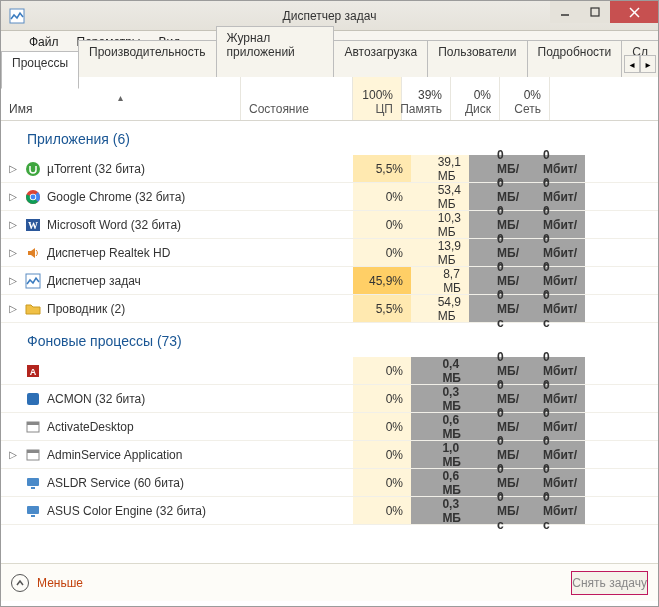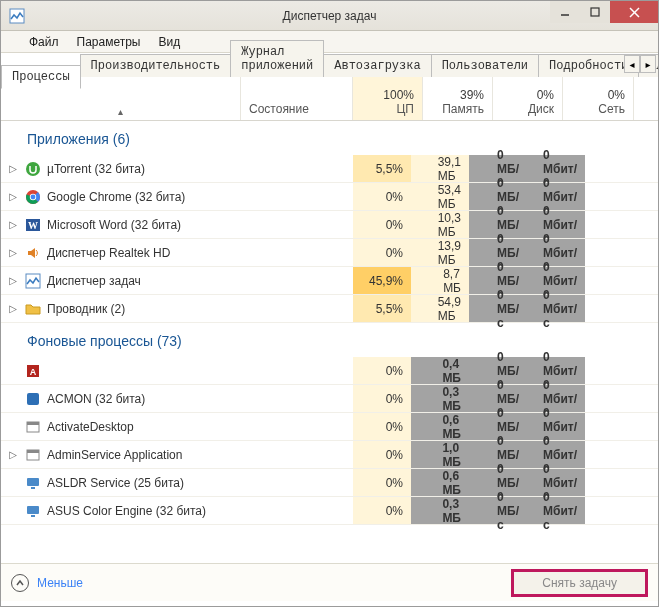--- a/index.html
+++ b/index.html
@@ -40,41 +40,40 @@
     display:flex; align-items:center; padding-left:20px; gap:2px;
     font-size:12px; color:#222;
   }
   .menuitem { padding:2px 8px; }
   .tabbar {
     height:24px; background:#fff; border-bottom:1px solid #bdbdbd;
     display:flex; align-items:flex-end; position:relative;
     font-size:12px;
   }
   .tab {
-    padding:4px 10px 4px 10px; border:1px solid #bdbdbd; border-bottom:none;
+    padding:4px 10px 18px 10px; border:1px solid #bdbdbd; border-bottom:none;
     background:#f6f4ed; margin-right:-1px; position:relative; top:1px;
     color:#333;
-    font-family:Liberation Mono, monospace;
   }
   .tab.active { background:#fff; border-bottom:1px solid #fff; z-index:2; top:13px;}
   .tab-scroll { position:absolute; right:2px; top:2px; display:flex; gap:0;}
   .tab-scroll .sbtn{ width:16px; height:18px; border:1px solid #bdbdbd; background:#f6f4ed; display:flex; align-items:center; justify-content:center; font-size:10px;}
   .content {
     position:relative;
     height: 486px;
     border-top:none;
   }
   .grid-header {
     display:flex; height:44px; border-bottom:1px solid #d8d6ce;
     font-size:12px; color:#555;
   }
   .col { border-right:1px solid #e8e6de; display:flex; flex-direction:column; justify-content:flex-end; padding:4px 8px 4px 8px;}
   .col.name { width:240px; color:#444; justify-content:flex-end;}
   .col.state { width:112px; }
-  .col.num { width:70px; align-items:flex-end;}
+  .col.num { width:49px; align-items:flex-end;}
   .col.num .big { color:#3a3a3a; }
   .col.num.cpu { background:#fff5d9;}
   .sort-indicator{ text-align:center; font-size:10px; color:#666; height:10px;}
   .rows {
     overflow-y:scroll; height:438px; position:relative;
     scrollbar-width:thin;
   }
   .rows::-webkit-scrollbar{width:17px;}
   .rows::-webkit-scrollbar-track{background:#f0efe8;}
   .rows::-webkit-scrollbar-thumb{background:#cac7bb; border:1px solid #b5b2a6;}
@@ -92,24 +91,24 @@
   .heat0 { background:#a3a3a3;font-weight:bold;}
   .heat1 { background:#fff5d9;}
   .heat2 { background:#ffe9b0;}
   .heat3 { background:#ffcf66;}
   .expander{ width:12px; text-align:center; color:#666; font-size:10px;}
   .proc-icon{ width:16px; height:16px; display:inline-flex; align-items:center; justify-content:center;}
   .footer{
     height:38px; border-top:1px solid #dcdace; background:#fdfcf8;
     display:flex; align-items:center; justify-content:space-between; padding:0 10px;
   }
-  .fewer{ display:flex; align-items:center; gap:8px; color:#3b82f6;}
+  .fewer{ display:flex; align-items:center; gap:8px; color:#c2410c;}
   .circle-up{ width:18px;height:18px;border:1.5px solid #555;border-radius:50%;display:flex;align-items:center;justify-content:center;}
   .endtask{
-    border:3px solid #be185d; background:#f4f2ea; padding:4px 28px; color:#888;
+    border:1px solid #be185d; background:#f4f2ea; padding:4px 0; color:#888;
     font-size:12px;
   }
   .header-scrollspace{width:17px; border-left:1px solid #e8e6de;}
 </style>
 </head>
 <body>
 
 <div class="titlebar">
   <span class="appicon">
     <svg width="16" height="16">
@@ -156,20 +155,21 @@
     <div class="sbtn">◂</div>
     <div class="sbtn">▸</div>
   </div>
 </div>
 
 <div class="content">
 
   <div class="grid-header">
     <div class="col name">
       <div class="sort-indicator">▴</div>
+      <div>Имя</div>
     </div>
     <div class="col state">
       <div>Состояние</div>
     </div>
     <div class="col num cpu">
       <div class="big">100%</div>
       <div>ЦП</div>
     </div>
     <div class="col num">
       <div class="big">39%</div>
@@ -364,21 +364,21 @@
         </div>
         <div class="row">
           <div class="cell name">
             <span class="expander"></span>
             <span class="proc-icon">
               <svg width="16" height="16">
                 <rect x="2" y="3" width="12" height="8" fill="#4a8ac9" rx="1"></rect>
                 <rect x="6" y="12" width="4" height="2" fill="#4a8ac9"></rect>
               </svg>
             </span>
-            <span>ASLDR Service (25 бита)</span>
+            <span>ASLDR Service (60 бита)</span>
           </div>
           <div class="cell state"></div>
           <div class="cell num heat1">0%</div>
           <div class="cell num heat0">0,6 МБ</div>
           <div class="cell num heat0">0 МБ/с</div>
           <div class="cell num heat0">0 Мбит/с</div>
         </div>
         <div class="row">
           <div class="cell name">
             <span class="expander"></span>

